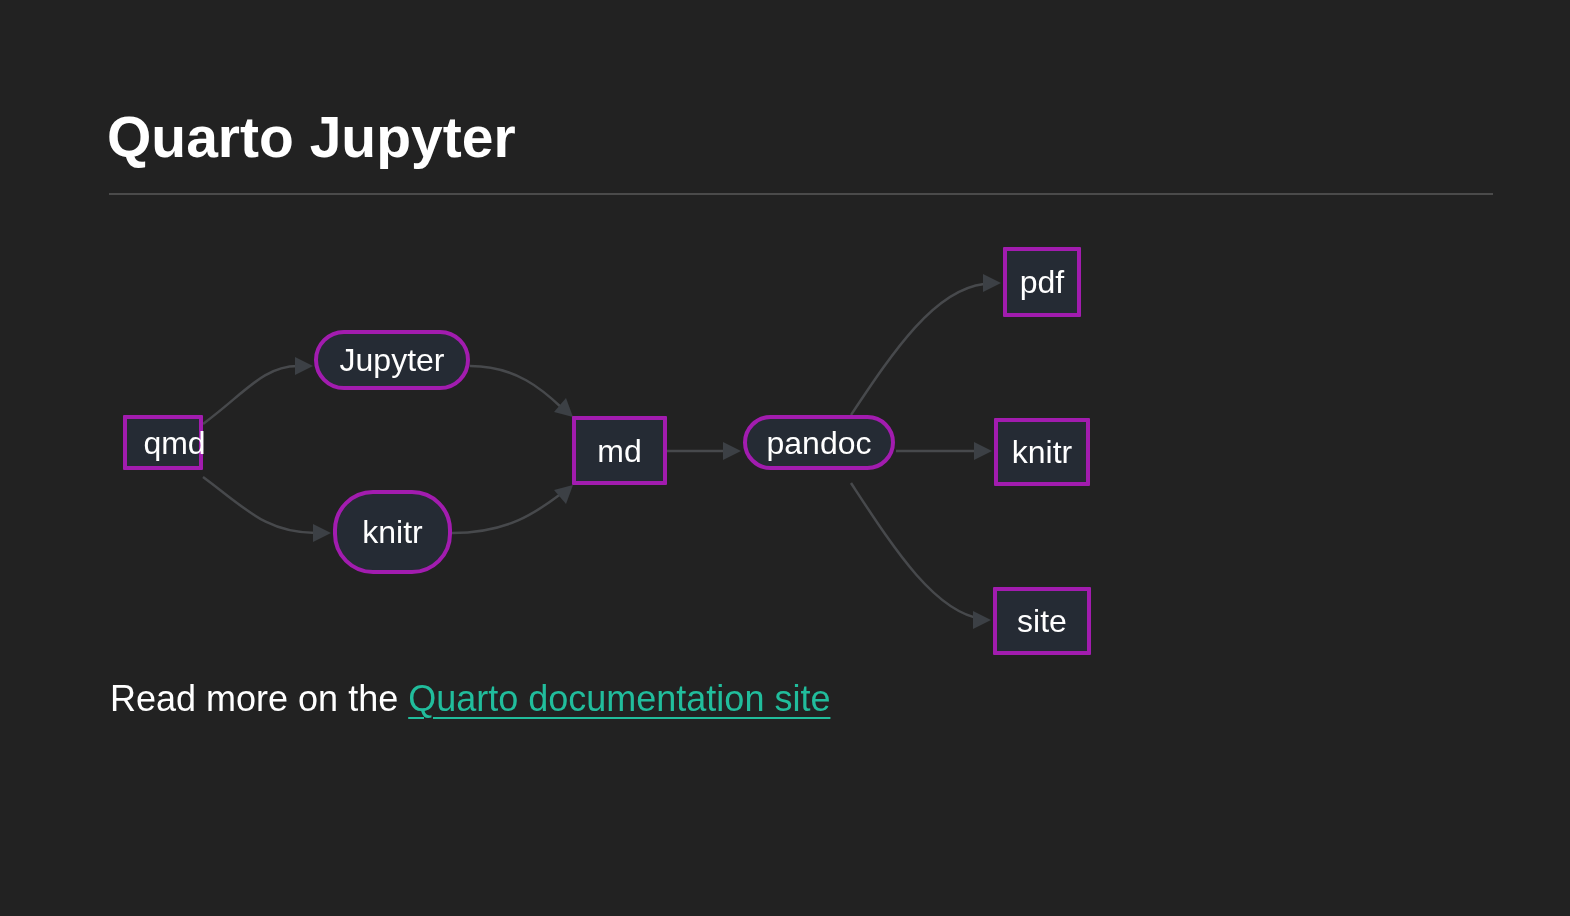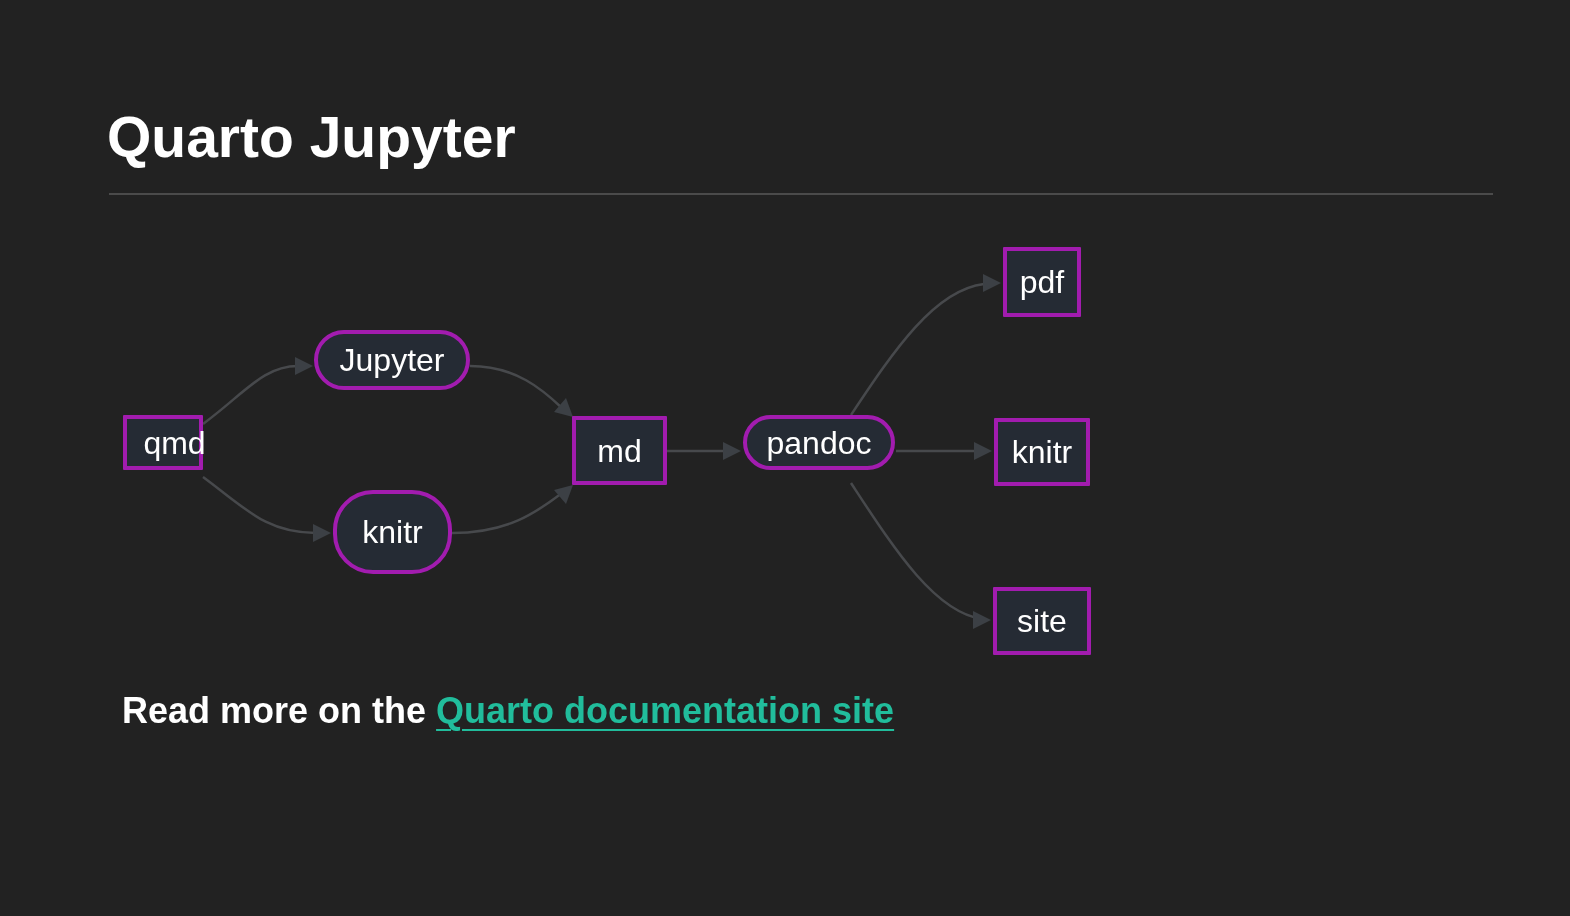--- a/index.html
+++ b/index.html
@@ -73,23 +73,23 @@
   .node-md     { left: 572px;  top: 416px; width: 95px;  height: 69px; }
   .node-pandoc { left: 743px;  top: 415px; width: 152px; height: 55px; }
   .node-pdf    { left: 1003px; top: 247px; width: 78px;  height: 70px; }
   .node-html   { left: 994px;  top: 418px; width: 96px;  height: 68px; }
   .node-docx   { left: 993px;  top: 587px; width: 98px;  height: 68px; }
 
   .footer-text {
     position: absolute;
     left: 110px;
     top: 676px;
-    margin: 12px;
+    margin: 0;
     font-size: 36px;
-    font-weight: 700;
+    font-weight: 400;
     line-height: 1.25;
     color: #ffffff;
     white-space: pre;
   }
   .doc-link {
     color: #21bd9c;
     text-decoration: underline;
     text-decoration-thickness: 2px;
     text-underline-offset: 6px;
     cursor: pointer;

